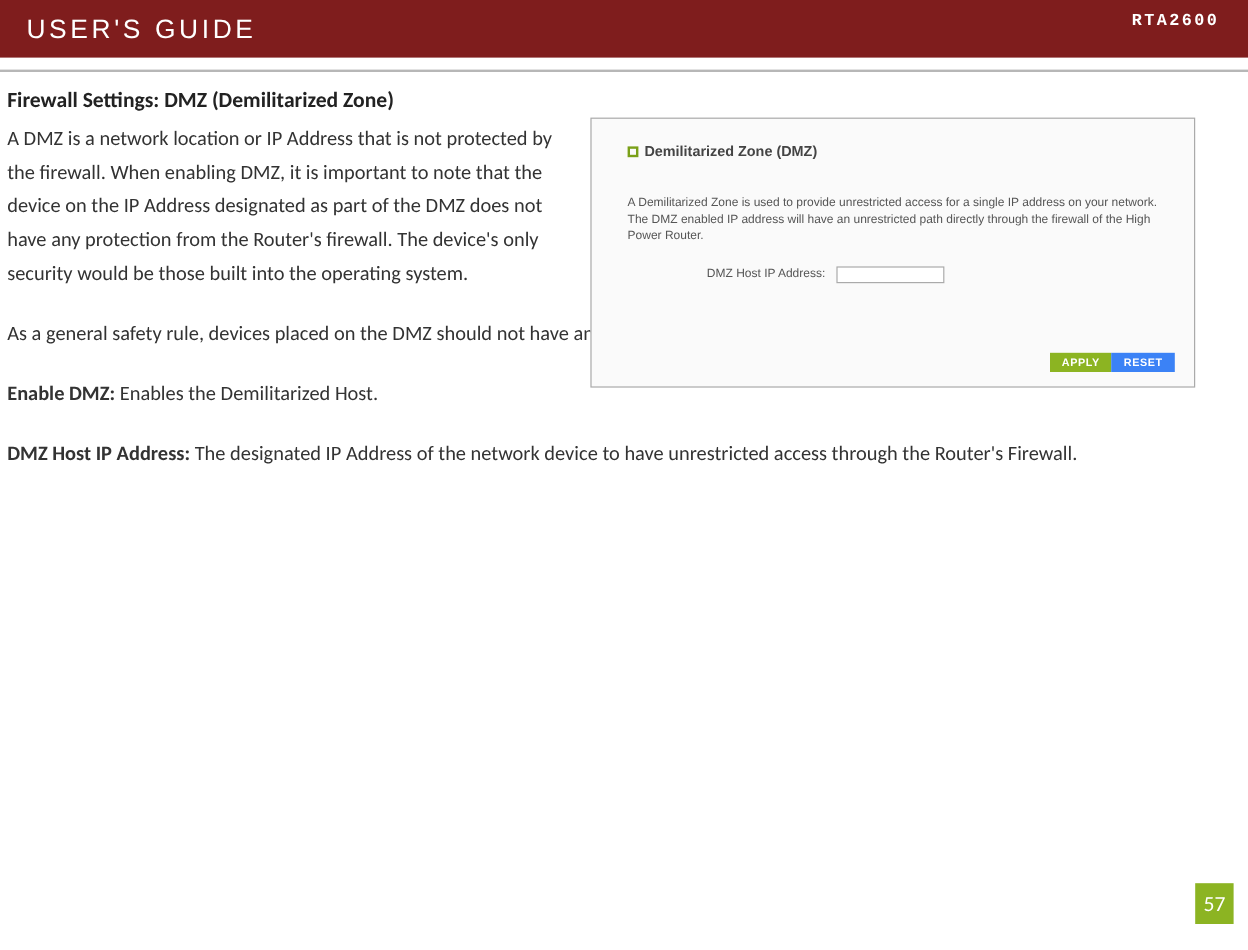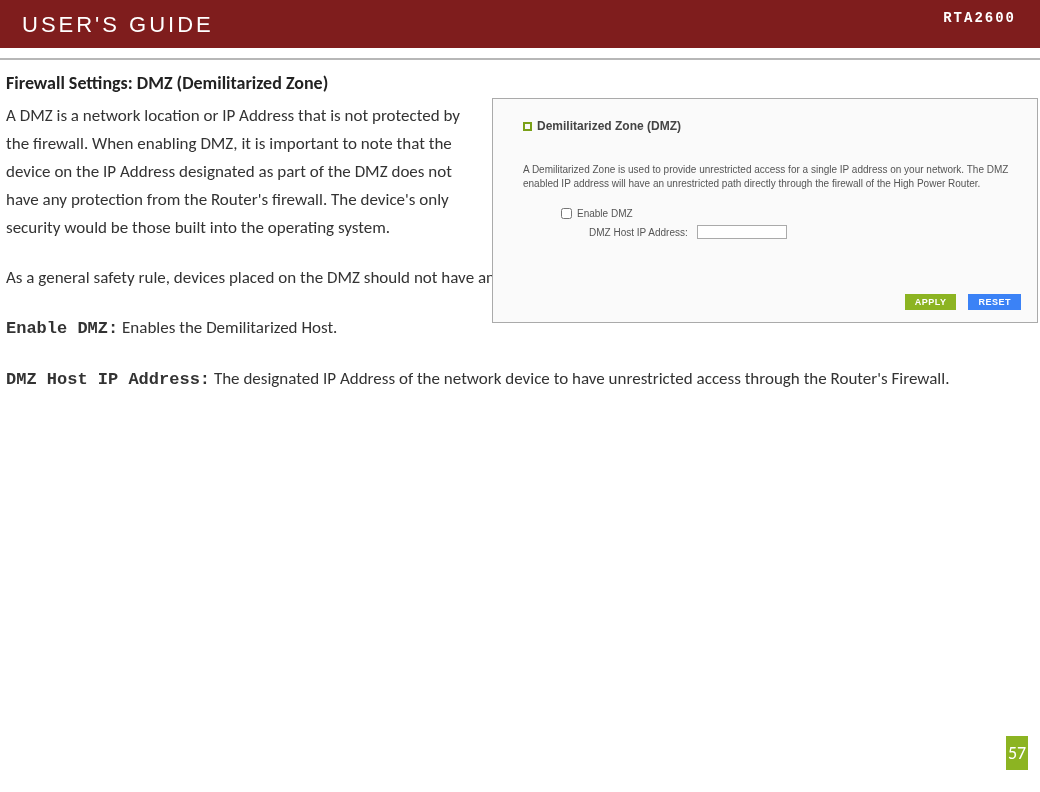--- a/index.html
+++ b/index.html
@@ -61,21 +61,21 @@
     .text-col {
       width: 480px;
       font-size: 17px;
       line-height: 1.65;
       color: #333;
     }
     .screenshot-box {
       position: absolute;
       left: 492px;
       top: 50px;
-      width: 546px;
+      width: 504px;
       height: 225px;
       border: 1px solid #aaa;
       background: #fafafa;
       font-family: Arial, sans-serif;
     }
     .sbox-crumb {
       display: flex;
       align-items: center;
       gap: 5px;
       padding: 20px 12px 4px 30px;
@@ -109,45 +109,45 @@
       width: 90px; height: 14px;
       border: 1px solid #aaa;
       background: #fff;
       margin-left: 4px;
     }
     .sbox-btns {
       position: absolute;
       right: 16px;
       bottom: 12px;
       display: flex;
-      gap: 12px;
+      gap: 0;
     }
     .btn {
       font-size: 9px;
       font-weight: bold;
       color: #fff;
       padding: 3px 10px;
       letter-spacing: 0.5px;
       cursor: pointer;
     }
     .btn.apply { background: #8cb422; }
     .btn.reset { background: #3b82f6; }
     .para {
       font-size: 17px;
       line-height: 1.65;
       color: #333;
       margin-top: 22px;
       max-width: 980px;
     }
-    .para .bold { font-weight: bold; font-family: Liberation Mono, monospace; }
+    .para .bold { font-weight: bold; }
     .page-num-box {
       position: absolute;
       right: 12px;
       bottom: 22px;
-      width: 22px;
+      width: 32px;
       height: 34px;
       background: #8cb422;
       color: #fff;
       display: flex;
       align-items: center;
       justify-content: center;
       font-size: 18px;
     }
   </style>
 </head>
@@ -164,24 +164,20 @@
 
   <div class="text-col">A DMZ is a network location or IP Address that is not protected by the firewall.  When enabling DMZ, it is important to note that the device on the IP Address designated as part of the DMZ does not have any protection from the Router's firewall.  The device's only security would be those built into the operating system.</div>
 
   <div class="screenshot-box">
     <div class="sbox-crumb">
       <span class="sq"></span>
       <span class="lbl">Demilitarized Zone (DMZ)</span>
     </div>
     <div class="sbox-desc">A Demilitarized Zone is used to provide unrestricted access for a single IP address on your network. The DMZ enabled IP address will have an unrestricted path directly through the firewall of the High Power Router.</div>
     <div class="sbox-ctrl">
-      <div class="row">
-        <input type="checkbox" style="">
-        <span>Enable DMZ</span>
-      </div>
       <div class="row ip-row">
         <span>DMZ Host IP Address:</span>
         <span class="ipfield"></span>
       </div>
     </div>
     <div class="sbox-btns">
       <div class="btn apply">APPLY</div>
       <div class="btn reset">RESET</div>
     </div>
   </div>

